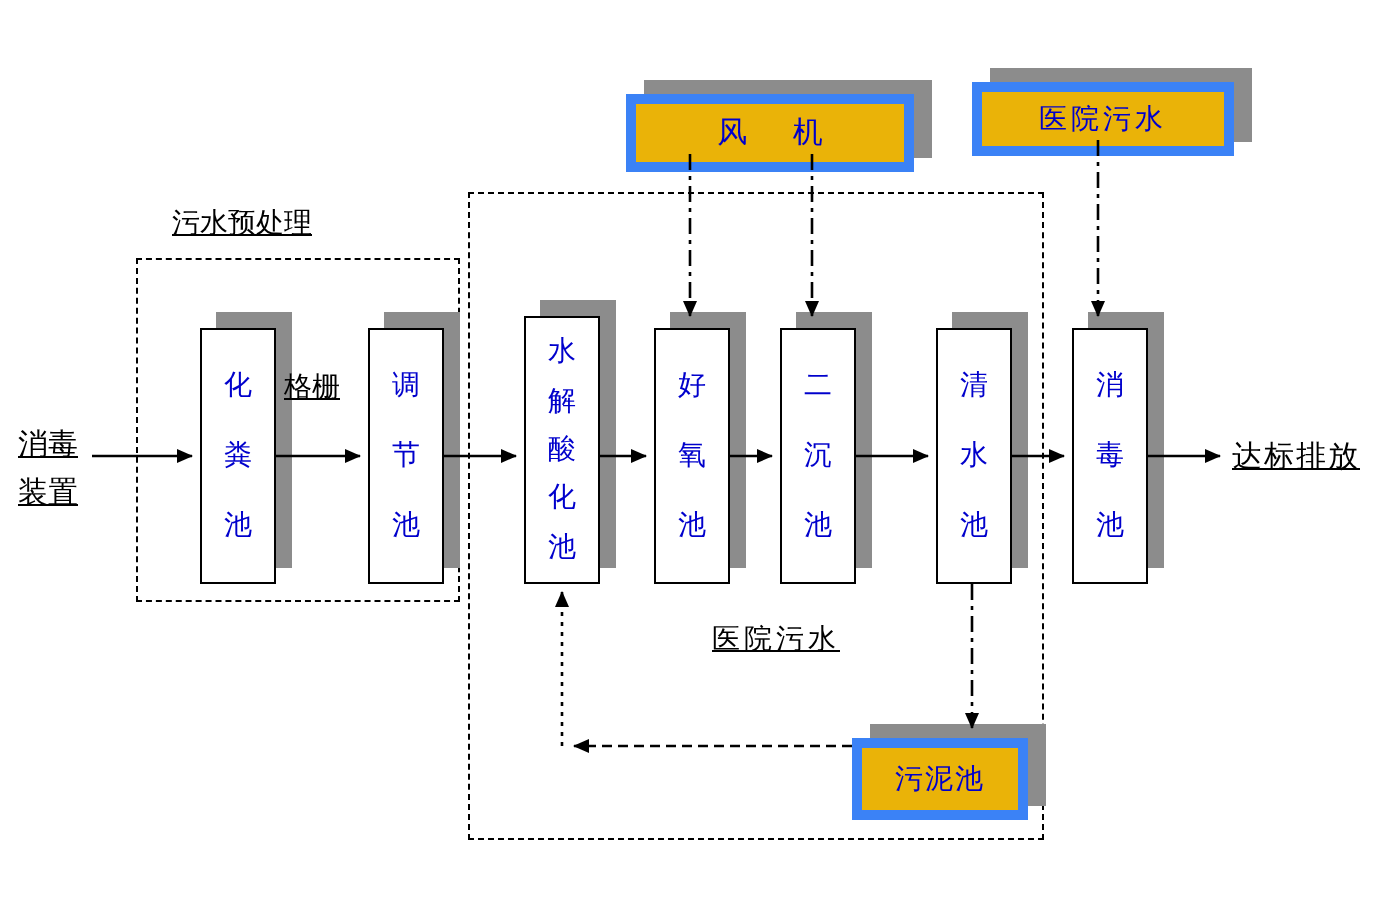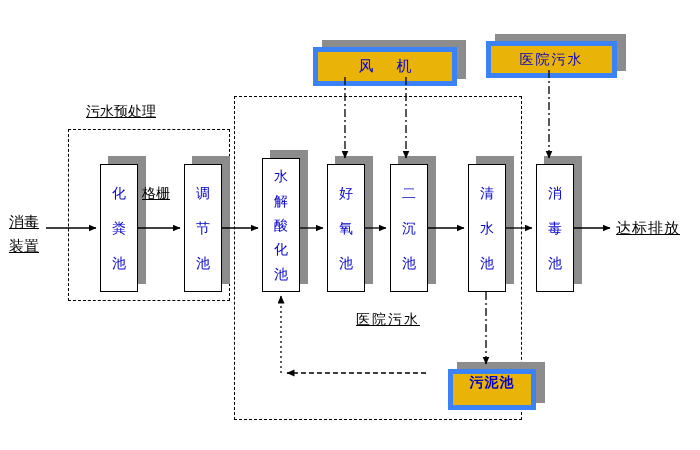--- a/index.html
+++ b/index.html
@@ -13,21 +13,21 @@
   .zone-main{left:234px;top:96px;width:286px;height:322px;}
   
   .shadowbox{
     position:absolute;background:#eab308;border:5px solid #3b82f6;
     box-shadow:9px -7px 0 0 #8c8c8c;z-index:2;
   }
   .fan-box{left:313px;top:47px;width:134px;height:29px;display:flex;align-items:center;justify-content:center;}
   .fan-box span{font-size:15px;color:#0000cc;word-spacing:18px;}
   .device-box{left:486px;top:41px;width:121px;height:27px;display:flex;align-items:center;justify-content:center;}
   .device-box span{font-size:14px;color:#0000cc;letter-spacing:2px;}
-  .sludge-box{left:448px;top:369px;width:78px;height:31px;display:flex;justify-content:center;font-weight:bold;}
+  .sludge-box{left:426px;top:369px;width:78px;height:31px;display:flex;align-items:center;justify-content:center;}
   .sludge-box span{font-size:14px;color:#0000cc;letter-spacing:1px;}
   
   .tank{position:absolute;background:#fff;border:1px solid #000;box-shadow:8px -8px 0 0 #8c8c8c;z-index:2;}
   .vlabel{
     display:flex;flex-direction:column;justify-content:space-evenly;align-items:center;
     height:100%;width:100%;color:#0000cc;font-size:14px;line-height:1;
   }
   .tank-septic{left:100px;top:164px;width:36px;height:126px;}
   .tank-regulating{left:184px;top:164px;width:36px;height:126px;}
   .tank-hydrolysis{left:262px;top:158px;width:36px;height:132px;}

